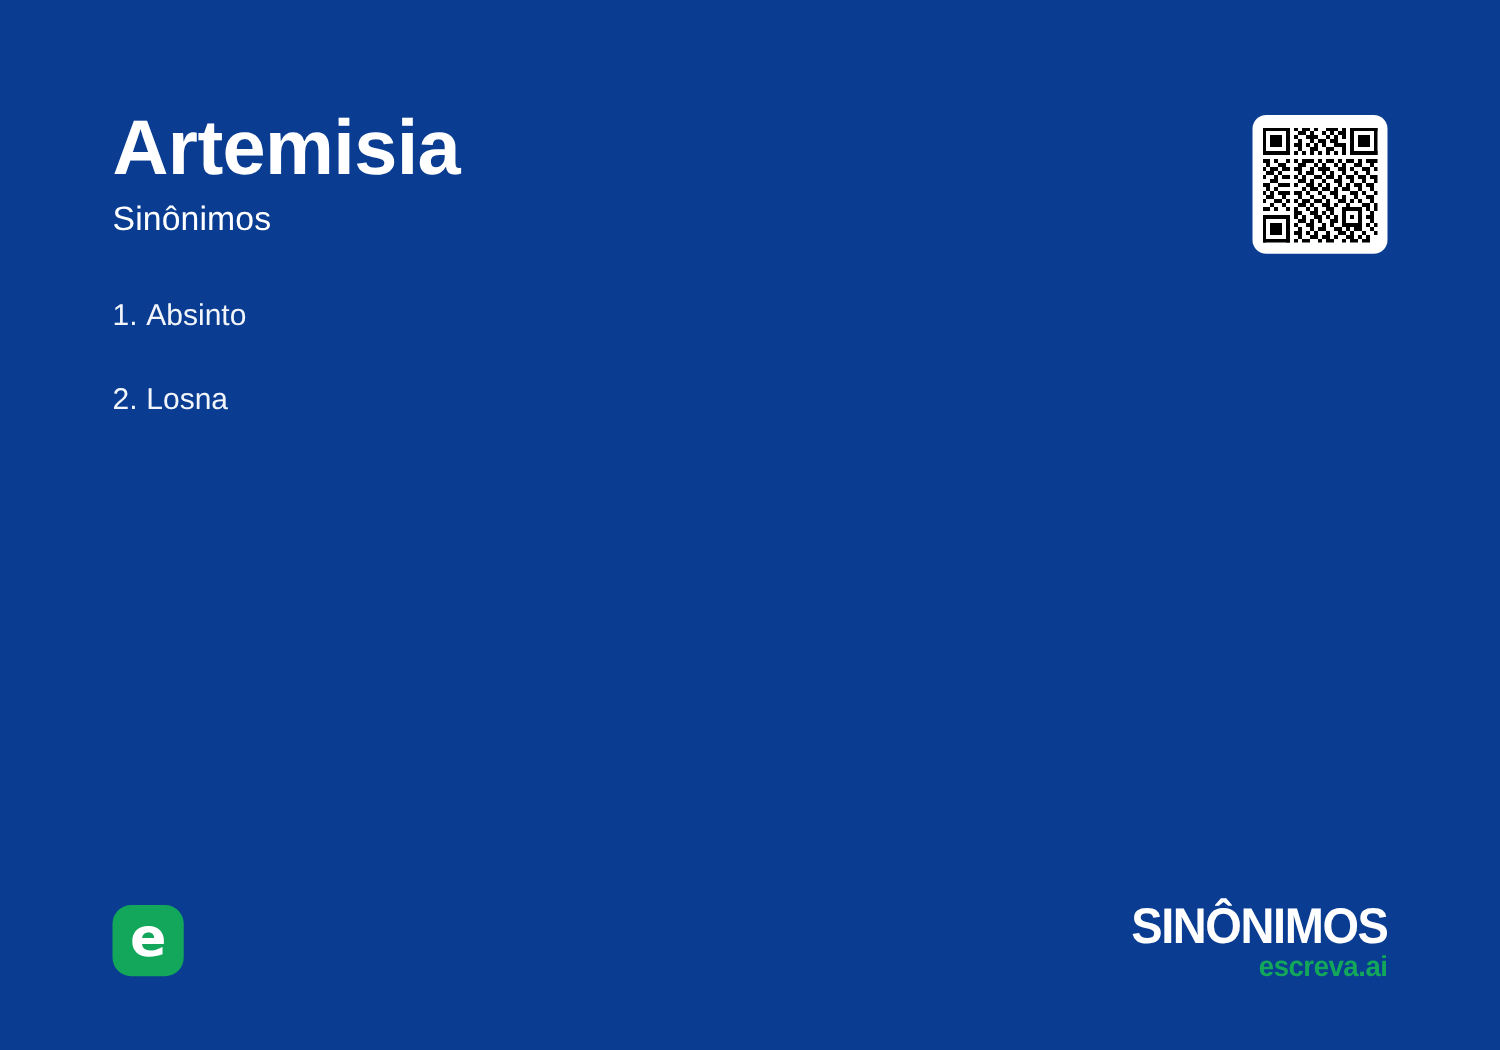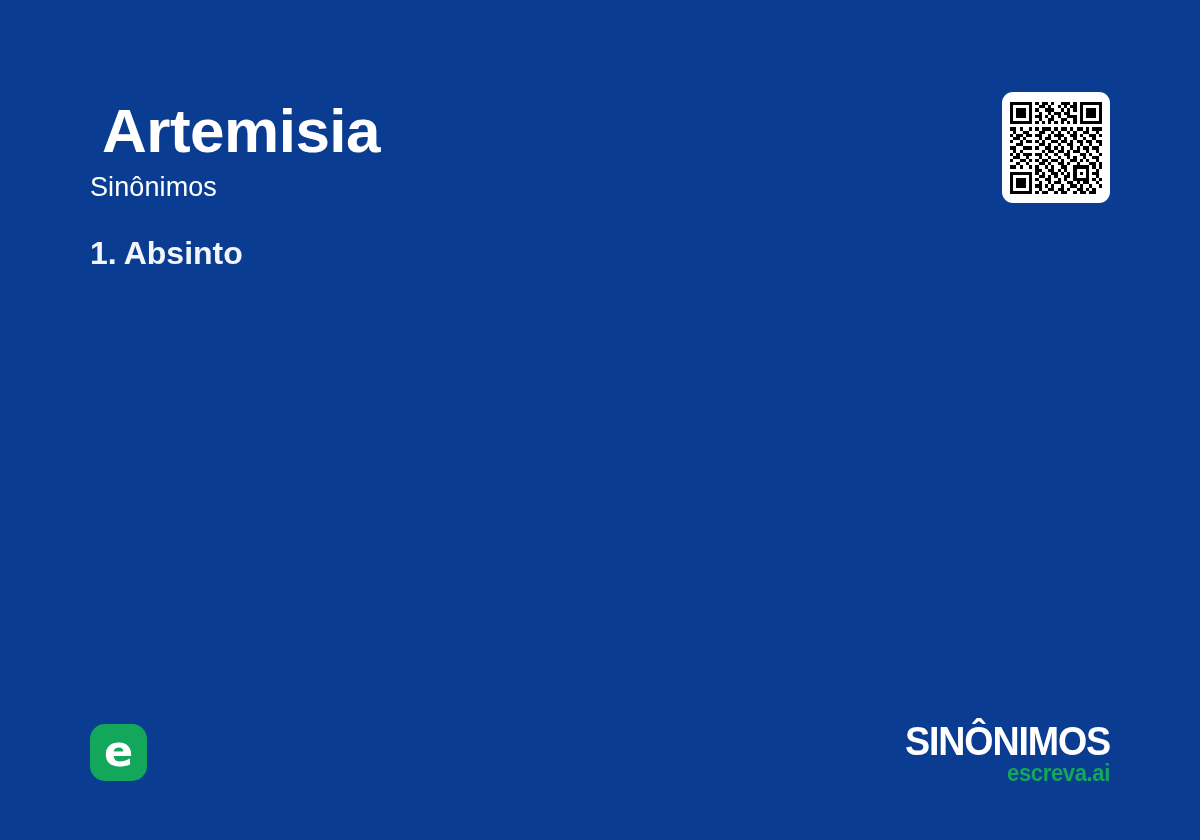--- a/index.html
+++ b/index.html
@@ -32,21 +32,21 @@
   }
 
   
   .header {
     position: absolute;
     left: 90px;
     top: 88px;
     width: 860px;
   }
   .title {
-    margin: 12px;
+    margin: 0;
     font-size: 62px;
     line-height: 1.0;
     font-weight: 700;
     letter-spacing: -0.5px;
     color: #ffffff;
     white-space: nowrap;
   }
   .subtitle {
     margin: 12px 0 0 0;
     font-size: 27px;
@@ -77,23 +77,23 @@
   .syn-list {
     position: absolute;
     left: 90px;
     top: 236px;
     width: 700px;
     list-style: none;
     margin: 0;
     padding: 0;
   }
   .syn-item {
-    font-size: 32px;
+    font-size: 24px;
     line-height: 34px;
-    font-weight: 700;
+    font-weight: 400;
     color: #f2f5fa;
     margin-bottom: 33px;
     white-space: nowrap;
   }
   .syn-item .idx { margin-right: 7px; }
 
   
   .e-logo {
     position: absolute;
     left: 90px;
@@ -400,20 +400,23 @@
           <rect x="22" y="28" width="2" height="1"></rect>
         <rect x="25" y="28" width="2" height="1"></rect>
       </g>
     </svg>
   </div>
 
   <ol class="syn-list">
     <li class="syn-item">
       <span class="idx">1.</span><span>Absinto</span>
     </li>
+    <li class="syn-item">
+      <span class="idx">2.</span><span>Losna</span>
+    </li>
   </ol>
 
   <div class="e-logo">
     <span class="glyph">e</span>
   </div>
 
   <div class="brand">
     <span class="brand-main">SINÔNIMOS</span>
     <span class="brand-sub">escreva.ai</span>
   </div>

